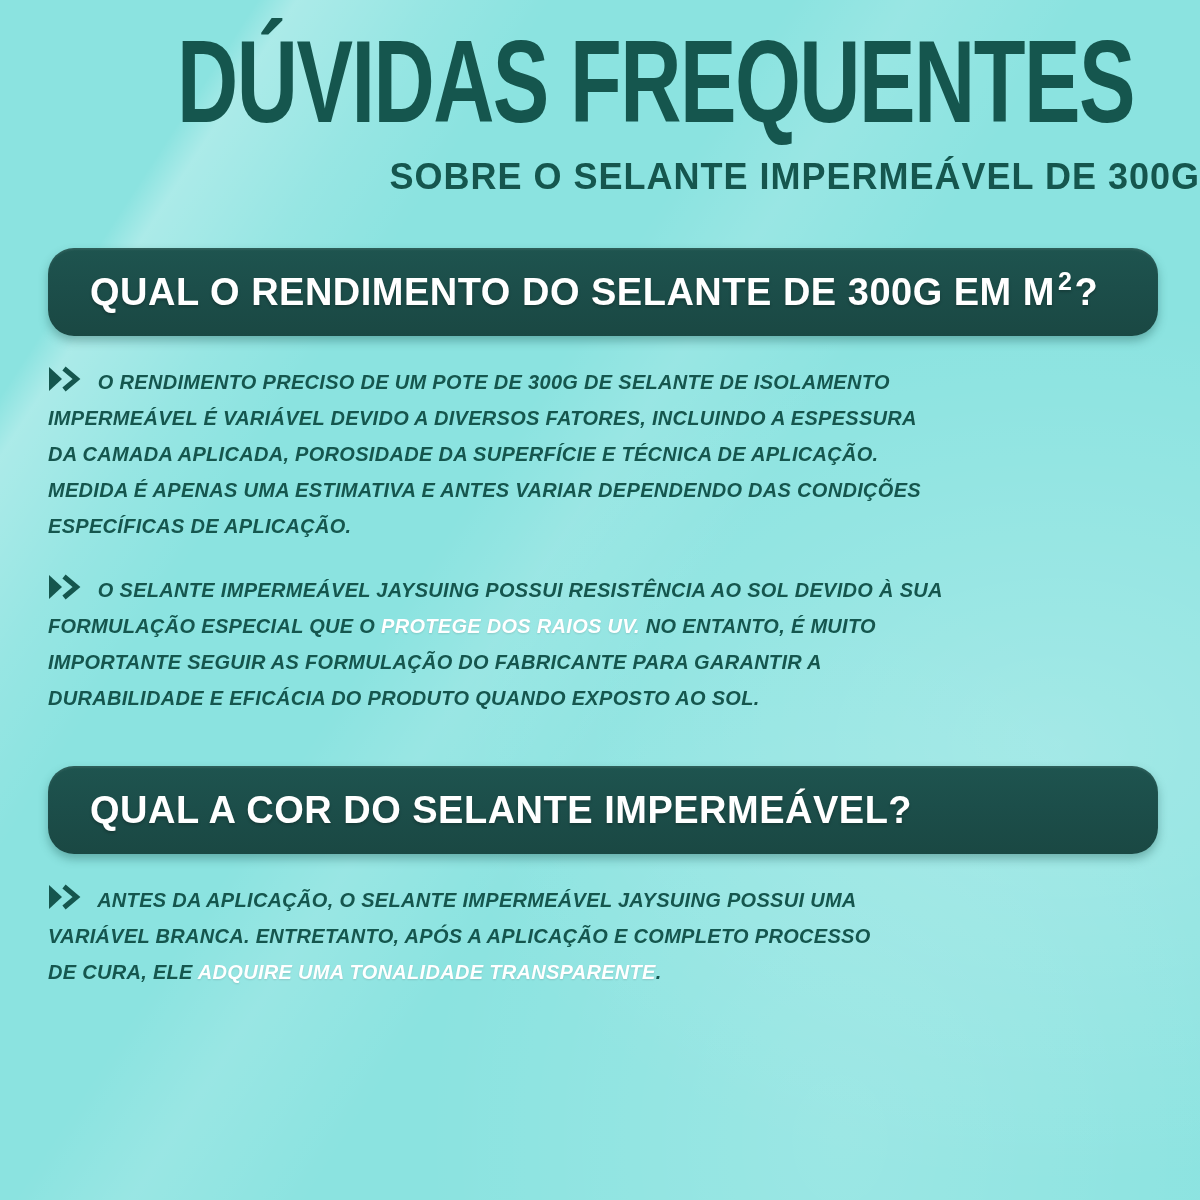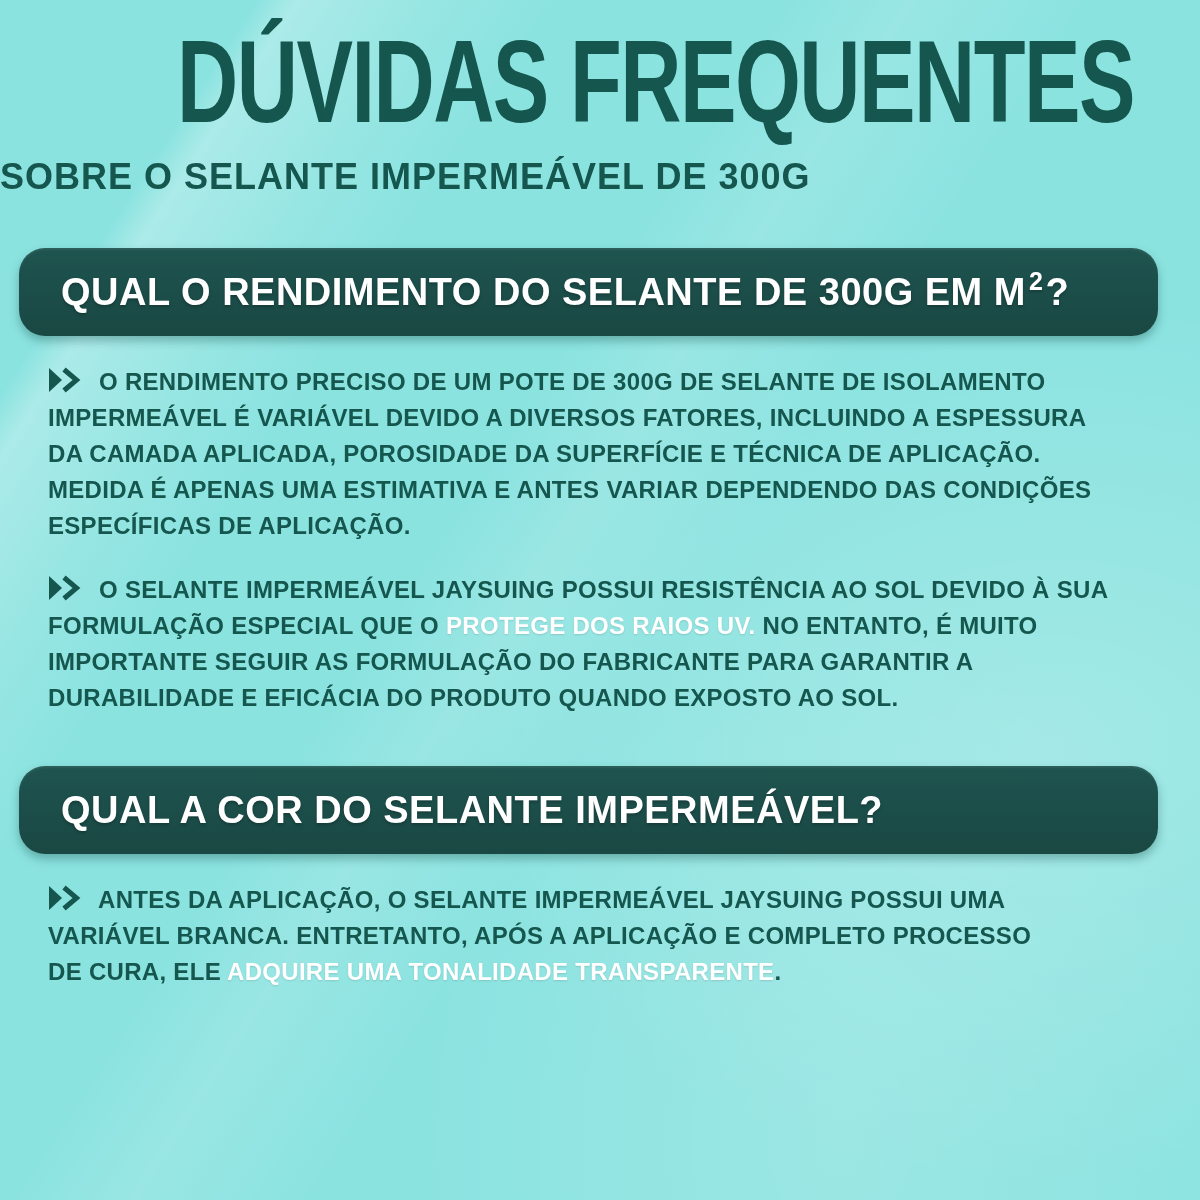--- a/index.html
+++ b/index.html
@@ -36,29 +36,29 @@
     white-space:nowrap;
   }
   h1.title .title-inner{
     display:inline-block;
     transform:scaleX(.73);
     transform-origin:50% 50%;
     letter-spacing:-2px;
   }
   h2.subtitle{
     margin-top:16px;
-    text-align:left;
+    text-align:right;
     font-size:36px;
     line-height:42px;
     font-weight:700;
     letter-spacing:1px;
     color:var(--ink);
   }
   .faq-item .banner{
-    margin:50px 42px 0 19px;
+    margin:50px 42px 0 48px;
     height:88px;
     border-radius:26px;
     background:linear-gradient(180deg,#1E544F 0%, var(--banner) 45%, #1A4843 100%);
     box-shadow:0 5px 10px rgba(16,74,68,.35), inset 0 2px 2px rgba(255,255,255,.07);
     display:flex;
     align-items:center;
     padding:0 30px 0 42px;
   }
   .faq-item .banner .q{
     color:var(--hl);
@@ -72,25 +72,26 @@
     display:inline-block;
     font-size:25px;
     transform:translateY(-15px);
     margin:0 2px 0 3px;
   }
   .faq-item .answer{
     margin:28px 40px 0 48px;
     color:var(--ink);
   }
   .faq-item .answer .line{
-    font-size:24px;
+    font-size:20px;
     font-weight:700;
     line-height:36px;
     letter-spacing:.3px;
     white-space:nowrap;
+    font-style:italic;
   }
   .faq-item .answer .hl{
     color:var(--hl);
     text-shadow:0 1px 2px rgba(0,0,0,.12);
   }
   .arrow{
     vertical-align:-3px;
     margin-right:10px;
   }
 </style>

